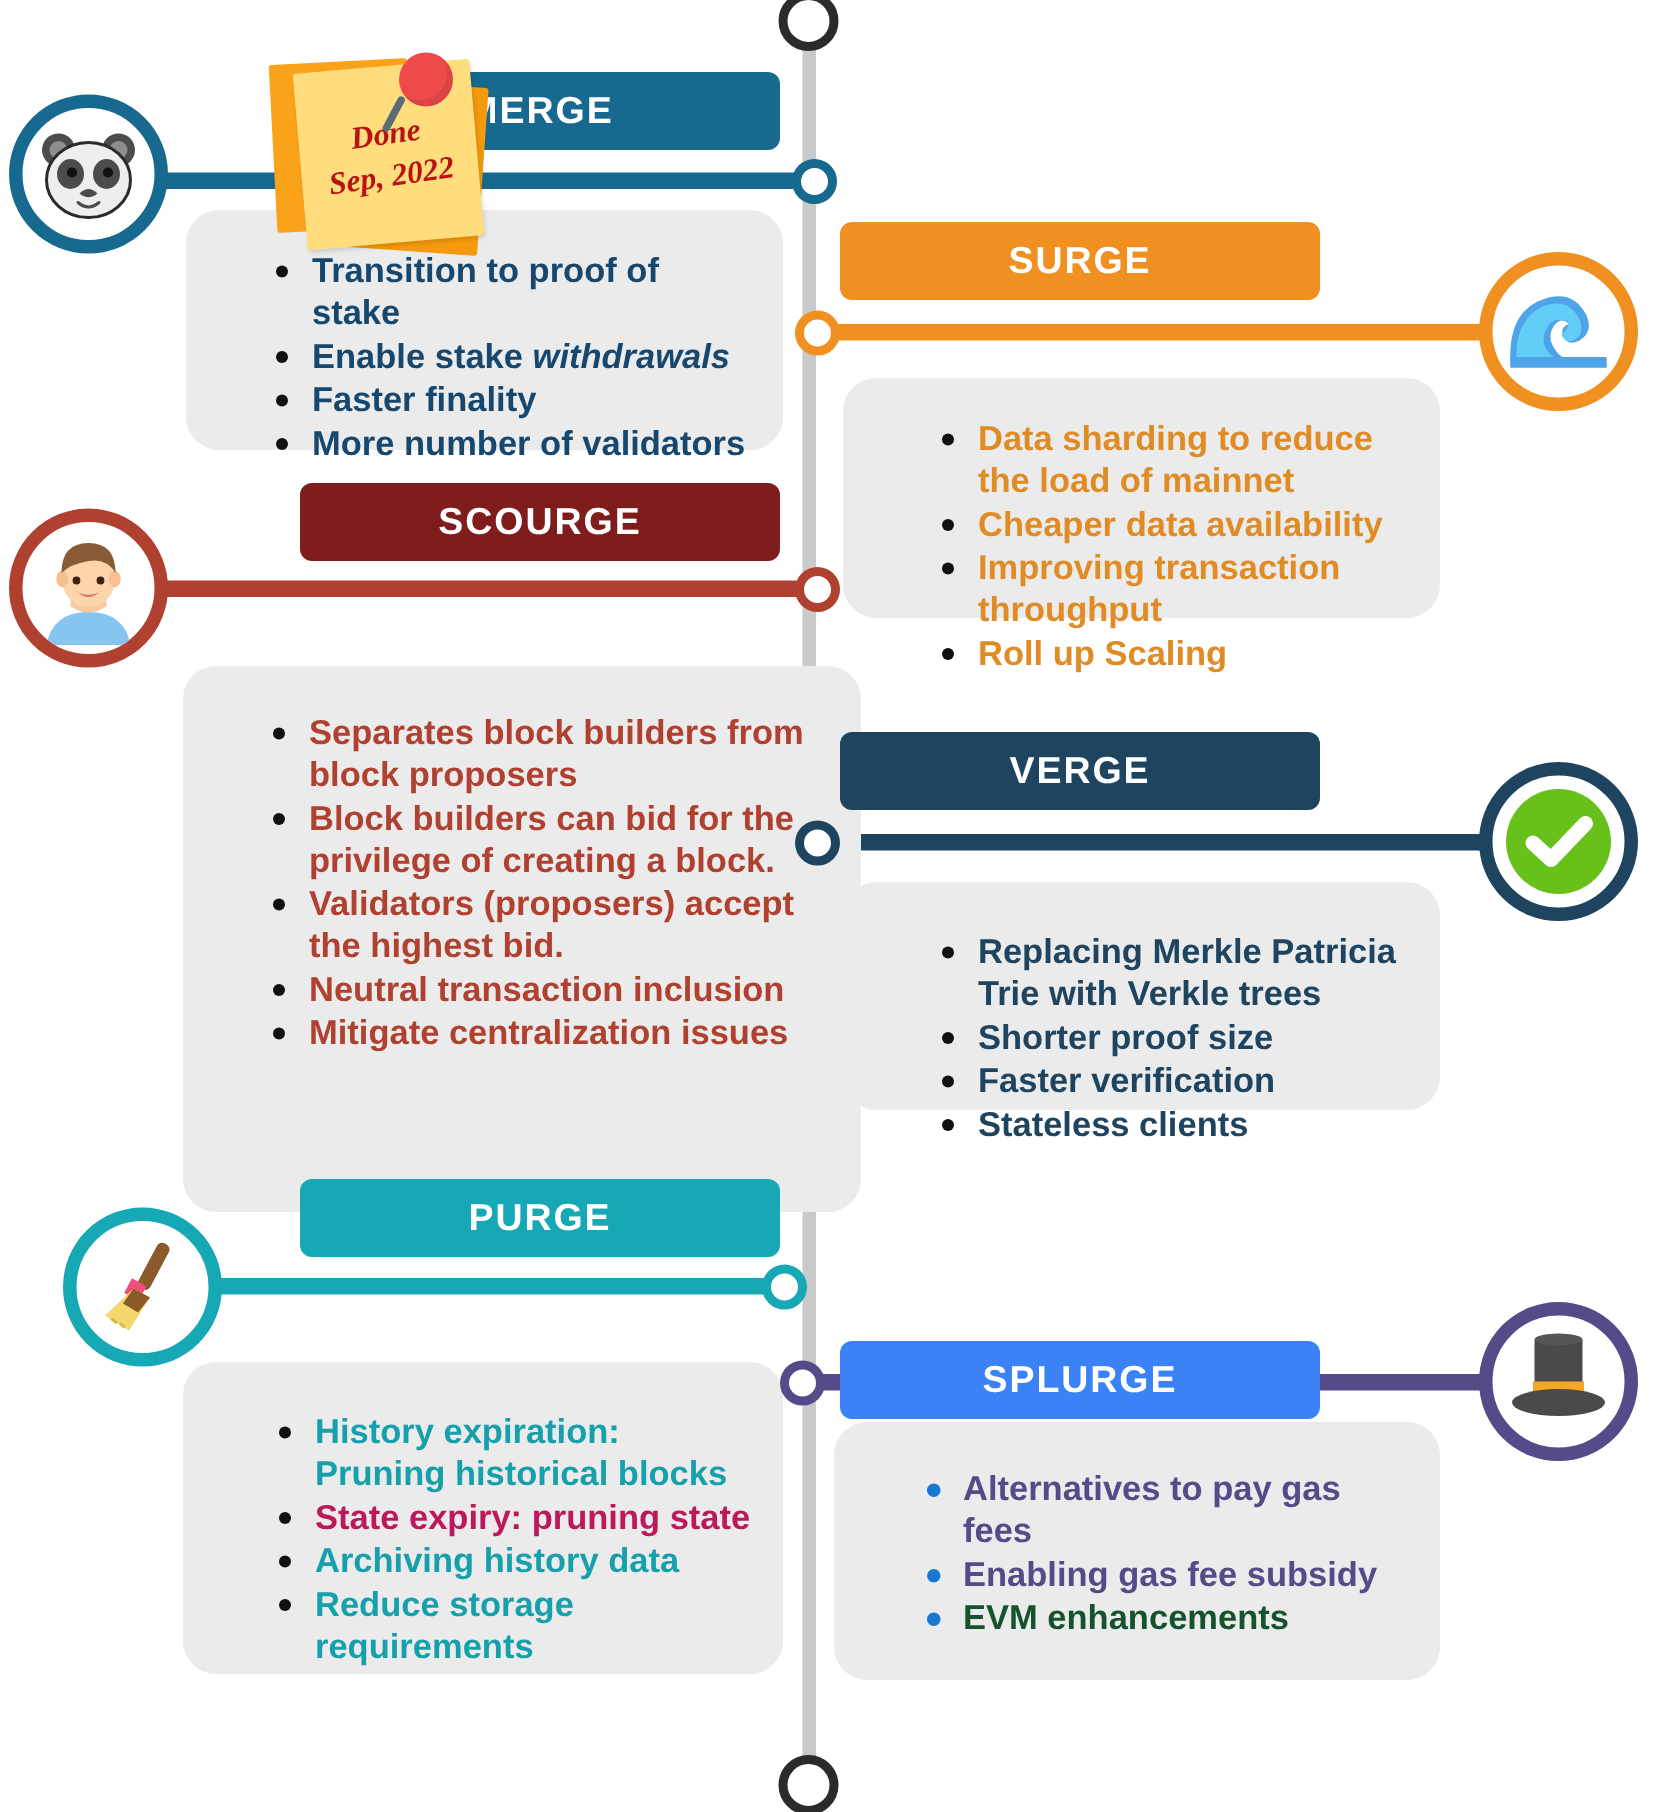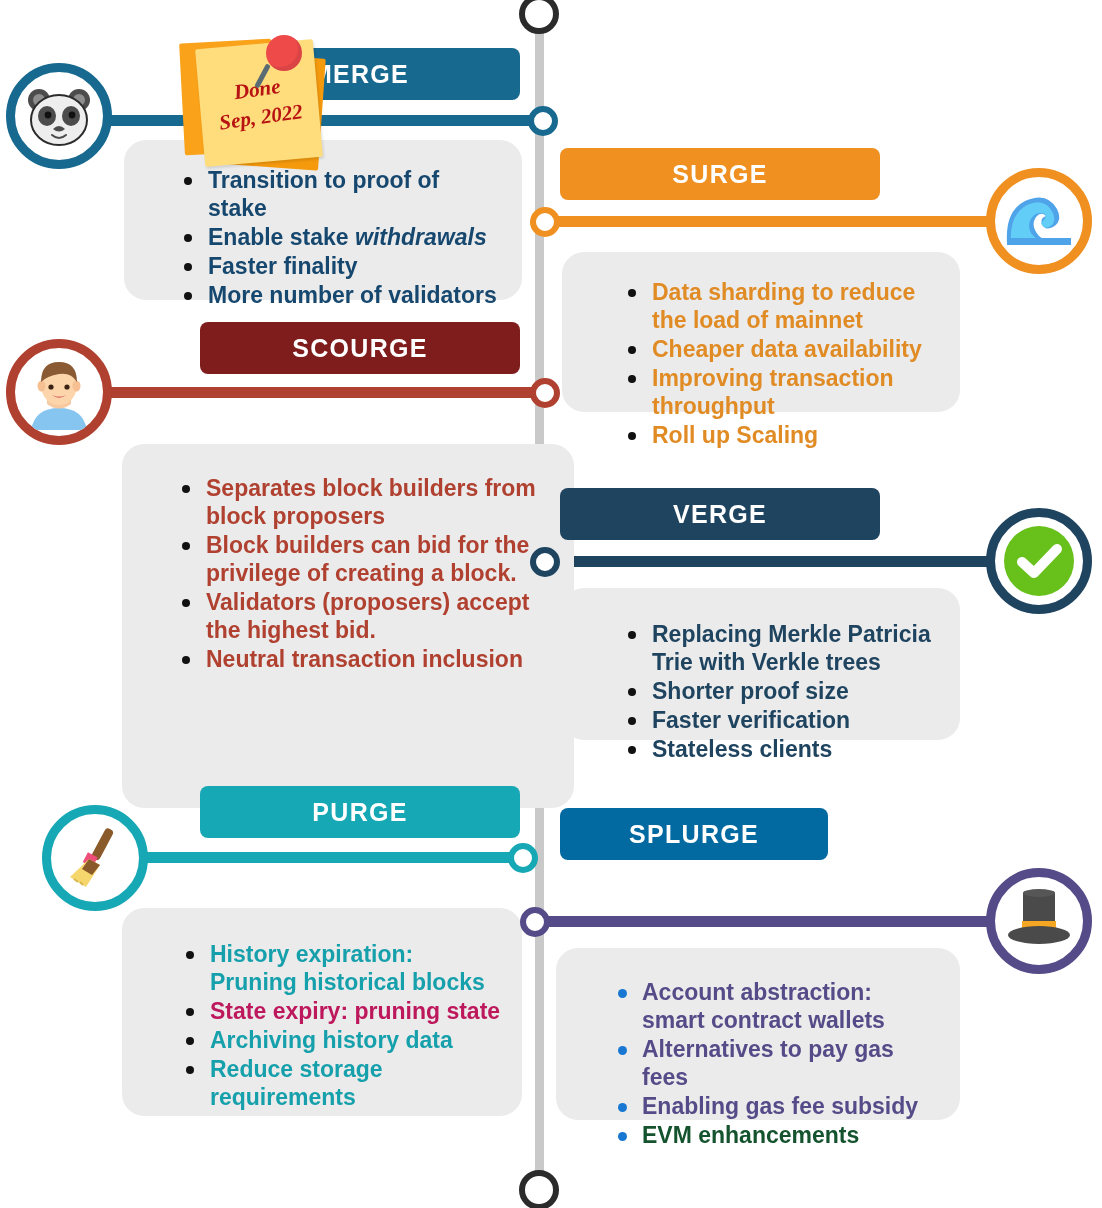--- a/index.html
+++ b/index.html
@@ -189,20 +189,21 @@
   </div>
   <div class="pill" style="left:200px;top:322px;width:320px;background:#7f1d1d;">
     <span>SCOURGE</span>
   </div>
   <div class="card" style="left:122px;top:412px;width:452px;height:364px;padding:30px 24px 0 54px;margin-top:32px;">
     <ul>
       <li style="color:#b0402f;">Separates block builders from block proposers</li>
       <li style="color:#b0402f;">Block builders can bid for the privilege of creating a block.</li>
       <li style="color:#b0402f;">Validators (proposers) accept the highest bid.</li>
       <li style="color:#b0402f;">Neutral transaction inclusion</li>
+      <li style="color:#b0402f;">Mitigate centralization issues</li>
     </ul>
   </div>
 
   <div class="rail" style="left:540px;top:556px;width:460px;background:#1f4460;"></div>
   <div class="node" style="left:530px;top:547px;border:6px solid #1f4460;"></div>
   <div class="bubble" style="left:986px;top:508px;border:9px solid #1f4460;">
     <svg width="76" height="76" viewBox="0 0 76 76">
       <circle cx="38" cy="38" r="35" fill="#68c01b"></circle>
       <path d="M21 39 L33 50 L56 26" stroke="#ffffff" stroke-width="10" fill="none" stroke-linecap="round" stroke-linejoin="round"></path>
     </svg>
@@ -245,25 +246,24 @@
   <div class="rail" style="left:540px;top:916px;width:460px;background:#554b88;"></div>
   <div class="node" style="left:520px;top:907px;border:6px solid #554b88;"></div>
   <div class="bubble" style="left:986px;top:868px;border:9px solid #554b88;">
     <svg width="76" height="76" viewBox="0 0 76 76">
       <rect x="22" y="8" width="32" height="44" rx="3" fill="#4a4a4a"></rect>
       <rect x="21" y="38" width="34" height="12" fill="#f5a623"></rect>
       <ellipse cx="38" cy="52" rx="31" ry="9" fill="#4a4a4a"></ellipse>
       <ellipse cx="38" cy="10" rx="16" ry="4" fill="#565656"></ellipse>
     </svg>
   </div>
-  <div class="pill" style="left:560px;top:808px;width:268px;background:#0369a1;">
+  <div class="pill" style="left:560px;top:894px;width:320px;background:#3b82f6;">
     <span>SPLURGE</span>
   </div>
   <div class="card splurge" style="left:556px;top:948px;width:404px;height:172px;padding:30px 20px 0 56px;">
     <ul>
-      <li style="color:#554b88;">Account abstraction: smart contract wallets</li>
       <li style="color:#554b88;">Alternatives to pay gas fees</li>
       <li style="color:#554b88;">Enabling gas fee subsidy</li>
       <li style="color:#14532d;">EVM enhancements</li>
     </ul>
   </div>
 
 </div>
 
 </body></html>

